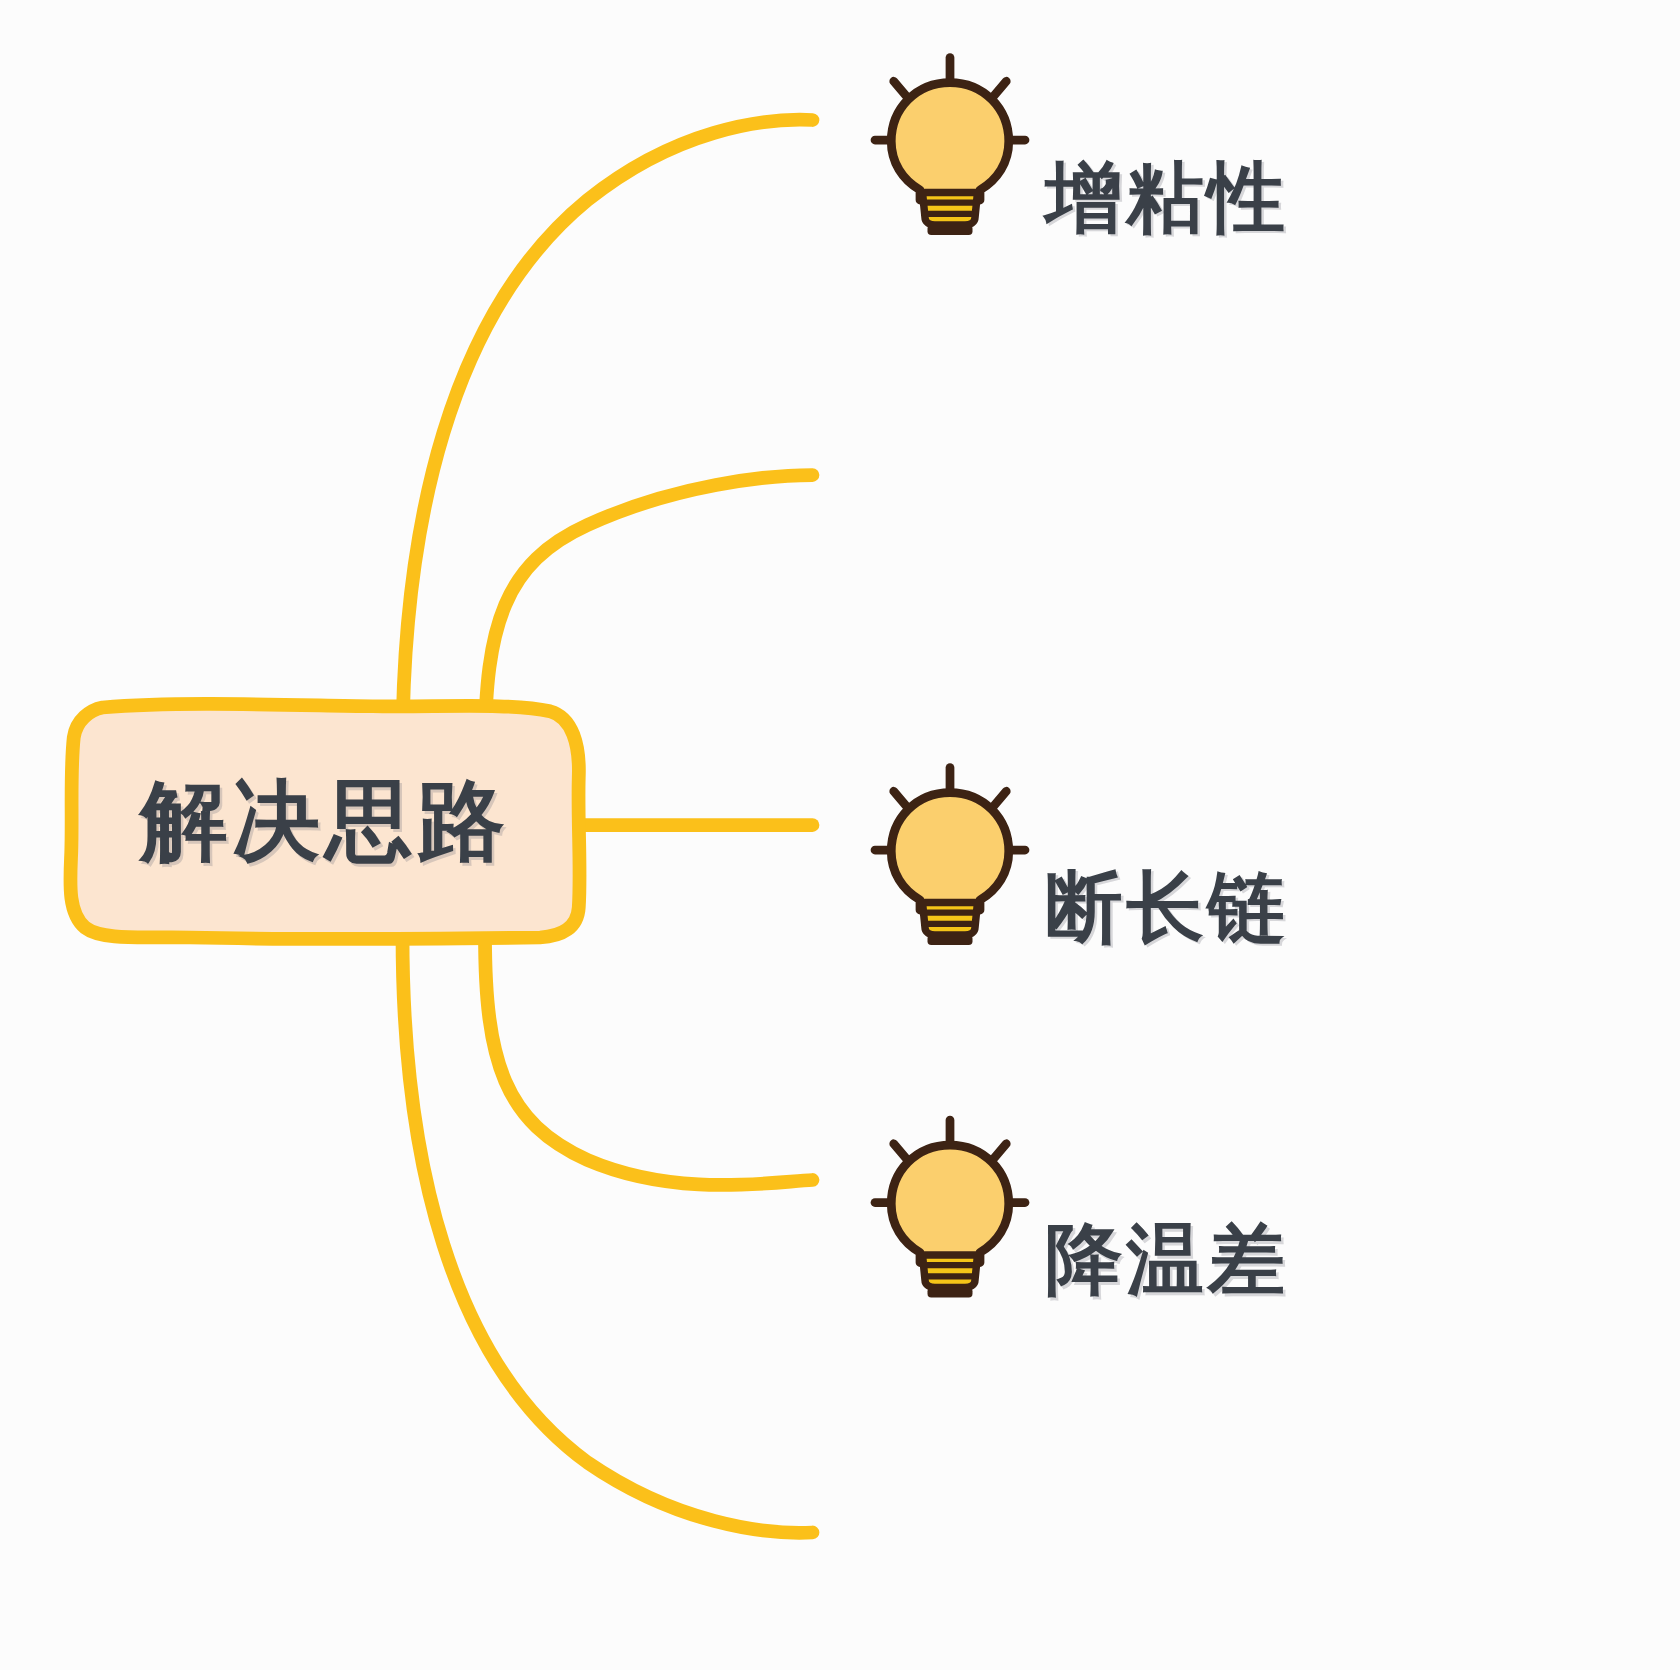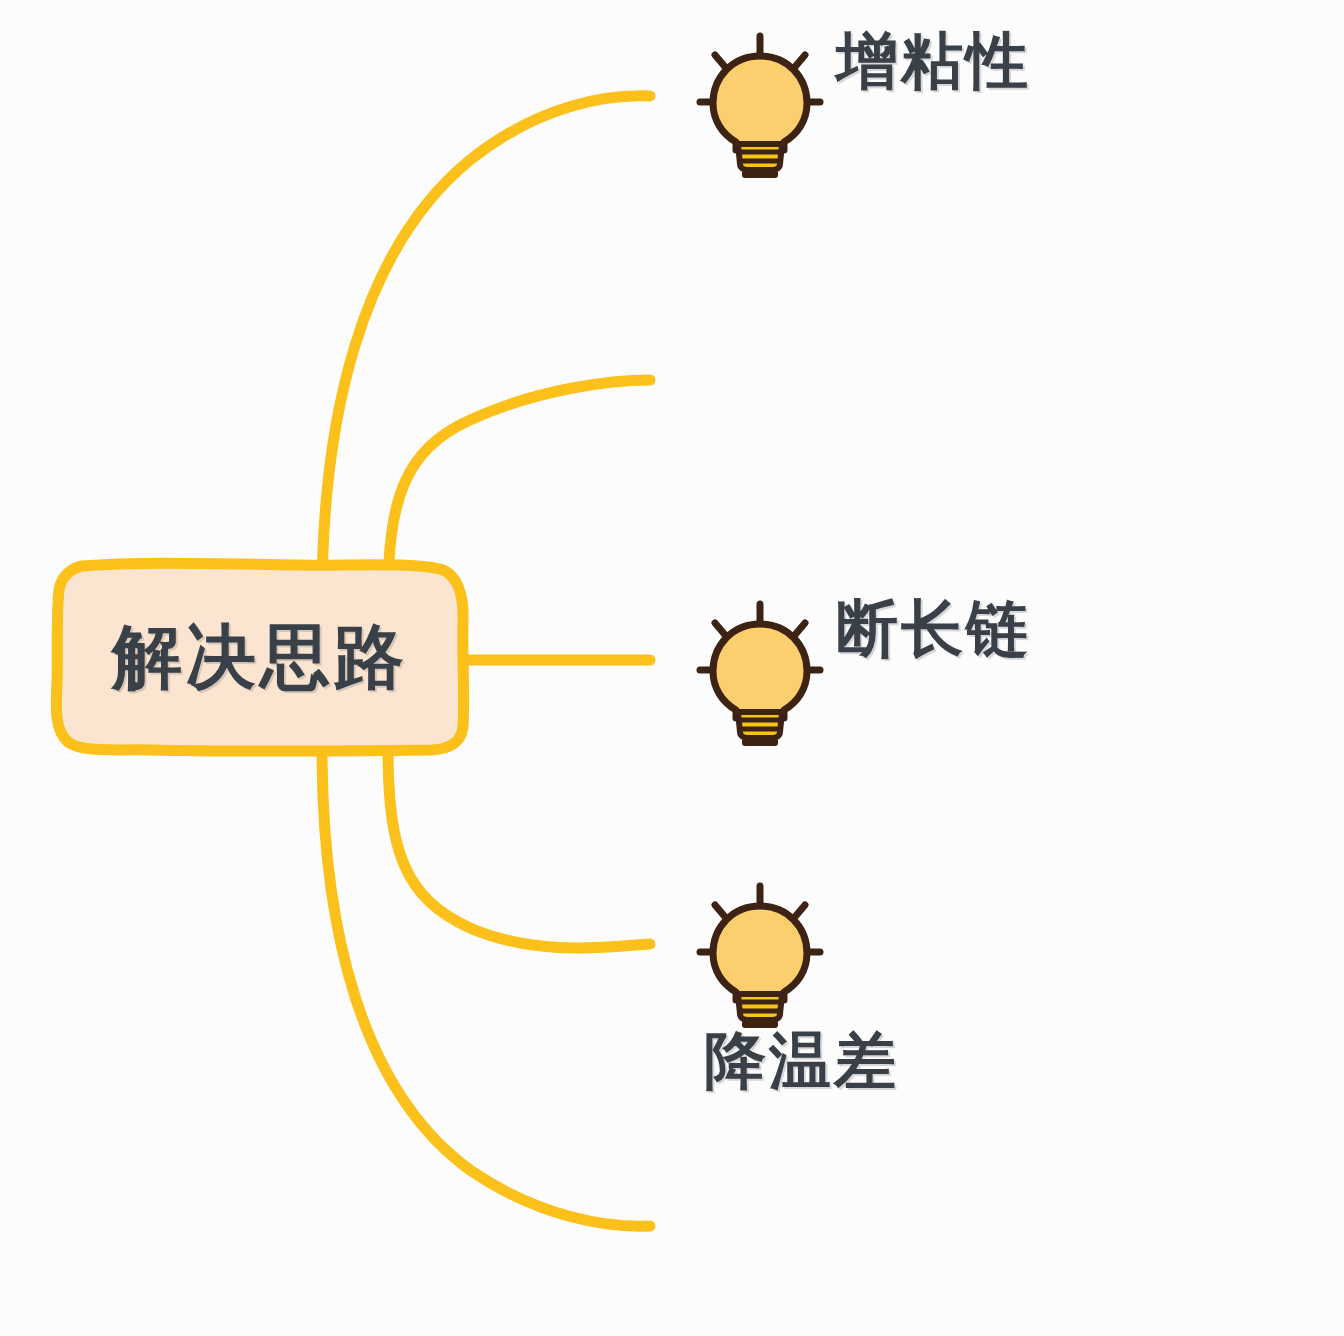--- a/index.html
+++ b/index.html
@@ -61,21 +61,21 @@
     color: #3a4048;
     letter-spacing: 4px;
     text-shadow: 2px 2px 0 rgba(120,120,130,0.28);
     white-space: nowrap;
   }
 
   
   .branch {
     position: absolute;
     display: flex;
-    align-items: flex-start;
+    align-items: flex-end;
     height: 160px;
   }
   .branch .bulb-icon {
     width: 132px;
     height: 150px;
     flex: 0 0 auto;
   }
   .branch .branch-label {
     margin-left: 10px;
     font-size: 62px;
@@ -83,21 +83,21 @@
     color: #3a4048;
     letter-spacing: 3px;
     text-shadow: 2px 2px 0 rgba(120,120,130,0.28);
     white-space: nowrap;
     line-height: 1;
   }
 
   .branch-0 { left: 694px; top: 30px; }
   .branch-1 { left: 694px; top: 314px; }
   .branch-2 { left: 694px; top: 598px; }
-  .branch-3 { left: 694px; top: 880px; flex-direction: column; }
+  .branch-3 { left: 694px; top: 880px; }
   .branch-4 { left: 694px; top: 1162px; }
 </style>
 </head>
 <body>
 
 <div id="stage">
 
   <svg id="connectors" viewBox="0 0 1344 1336" xmlns="http://www.w3.org/2000/svg">
     <g fill="none" stroke="#fbc01a" stroke-width="11" stroke-linecap="round" stroke-linejoin="round">
       <path d="M 322 600 C 322 420 360 250 470 160 C 540 104 610 94 650 96"></path>

